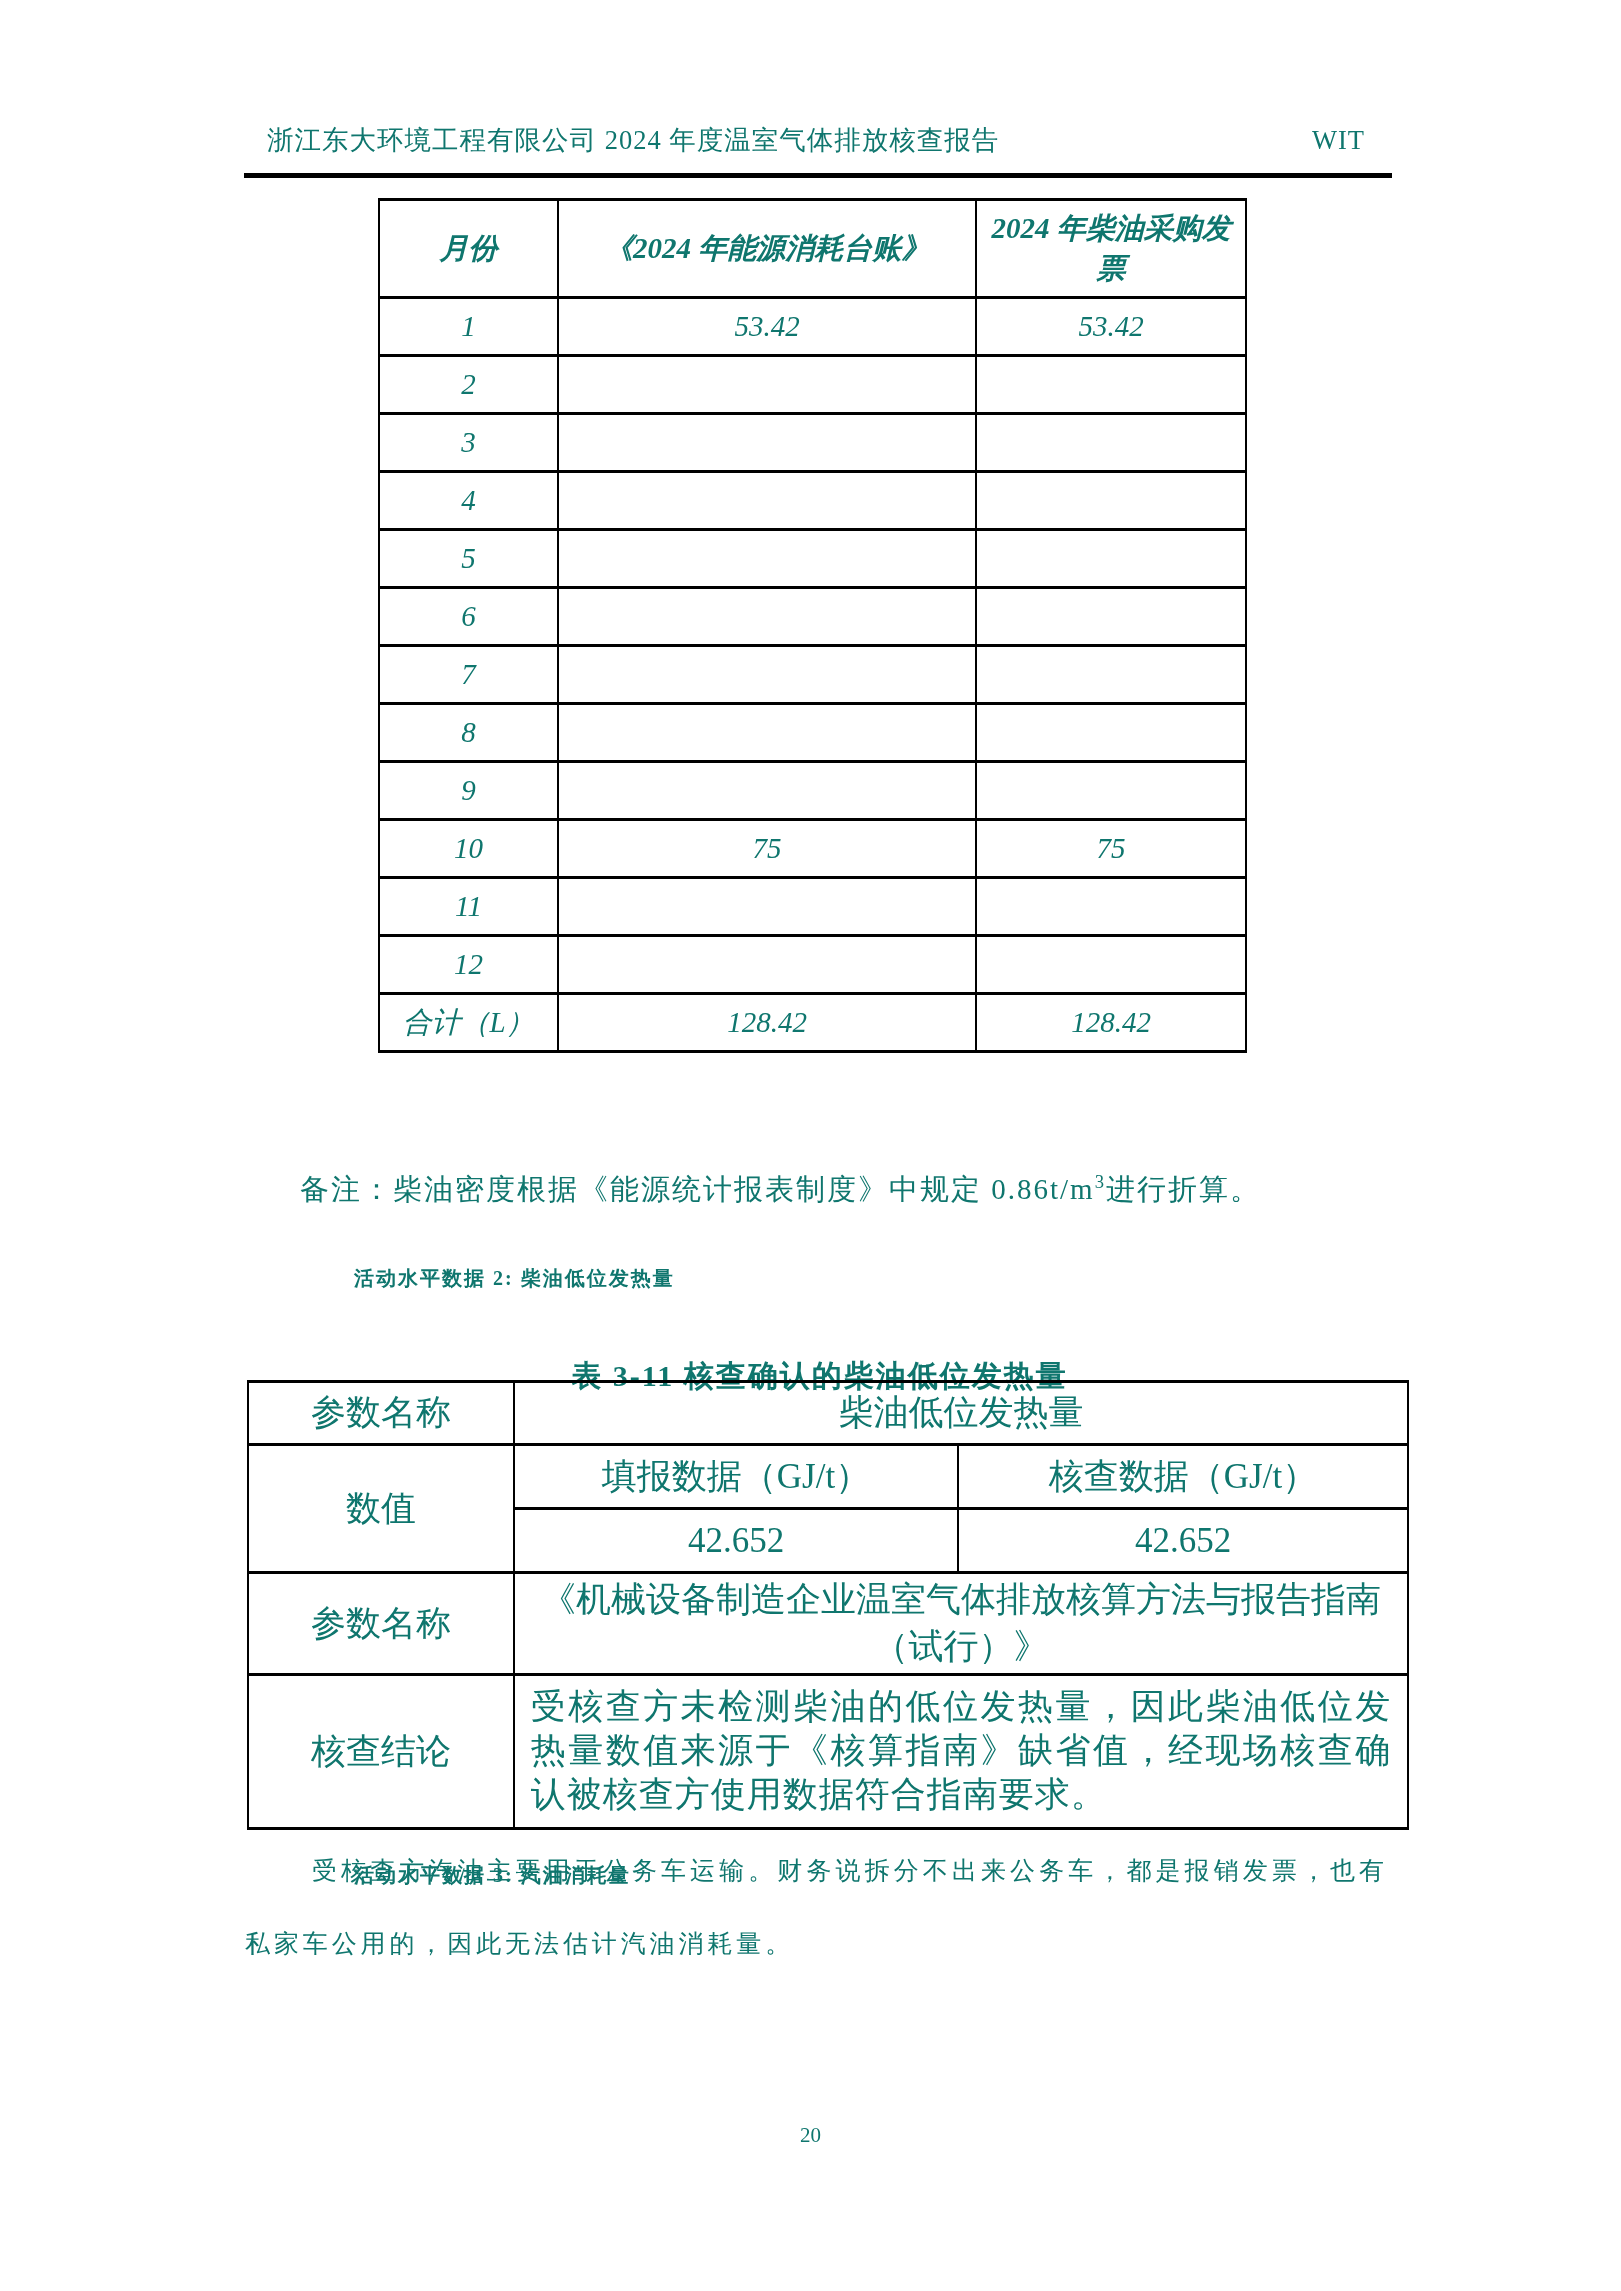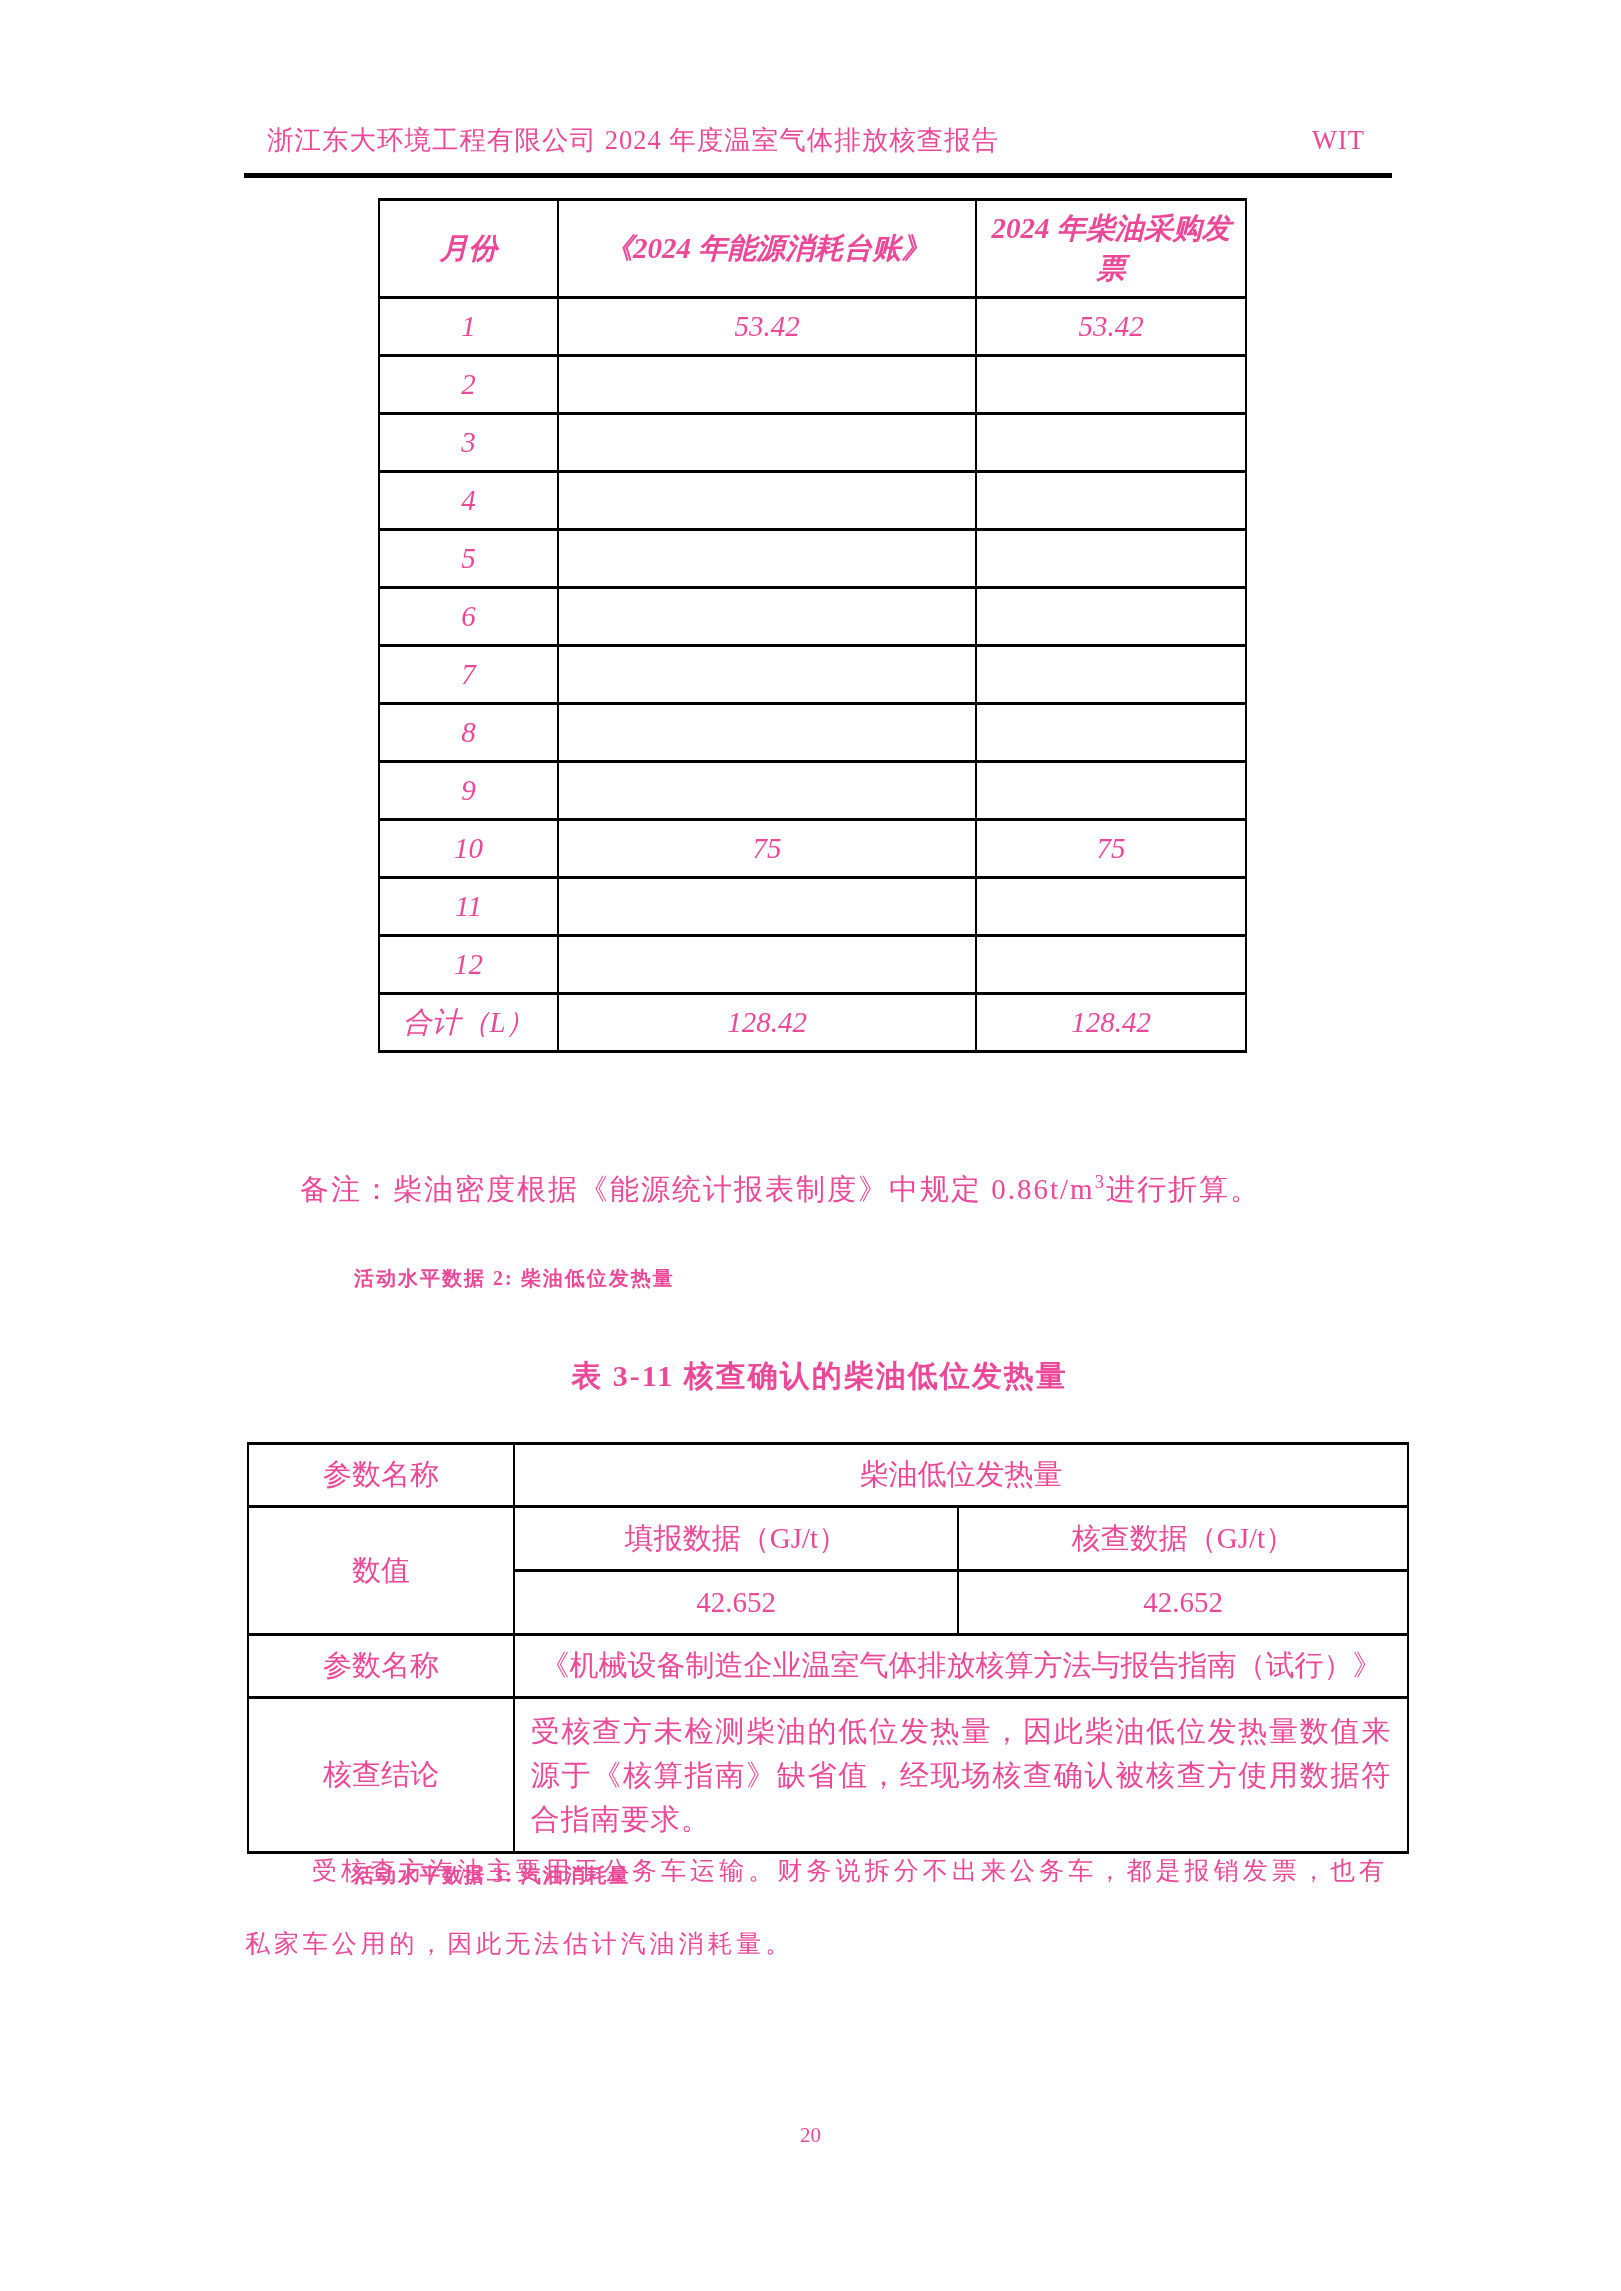--- a/index.html
+++ b/index.html
@@ -2,21 +2,21 @@
 <html><head>
 <meta charset="utf-8">
 <style>
   * { margin: 0; padding: 0; box-sizing: border-box; }
   html, body { background: #ffffff; }
   .page {
     position: relative;
     width: 1621px;
     height: 2292px;
     background: #ffffff;
-    color: #ec4899;
+    color: #0f766e;
     font-family: "Liberation Serif", "DejaVu Serif", serif;
     overflow: hidden;
   }
   .hdr {
     position: absolute;
     left: 267px; top: 122px;
     width: 1098px;
     display: flex;
     justify-content: space-between;
     align-items: baseline;
@@ -70,23 +70,23 @@
     position: absolute;
     left: 245px; top: 1356px;
     width: 1149px;
     text-align: center;
     font-size: 30px;
     font-weight: bold;
     letter-spacing: 2px;
   }
   .t2 {
     position: absolute;
-    left: 247px; top: 1442px;
+    left: 247px; top: 1380px;
     width: 1160px;
-    font-size: 29px;
+    font-size: 35px;
   }
   .t2 td {
     border: 2.9px solid #000;
     border-top-width: 3.9px;
     border-bottom-width: 3.9px;
     text-align: center;
     vertical-align: middle;
     padding: 2px 5.9px;
     line-height: 1.35;
   }

